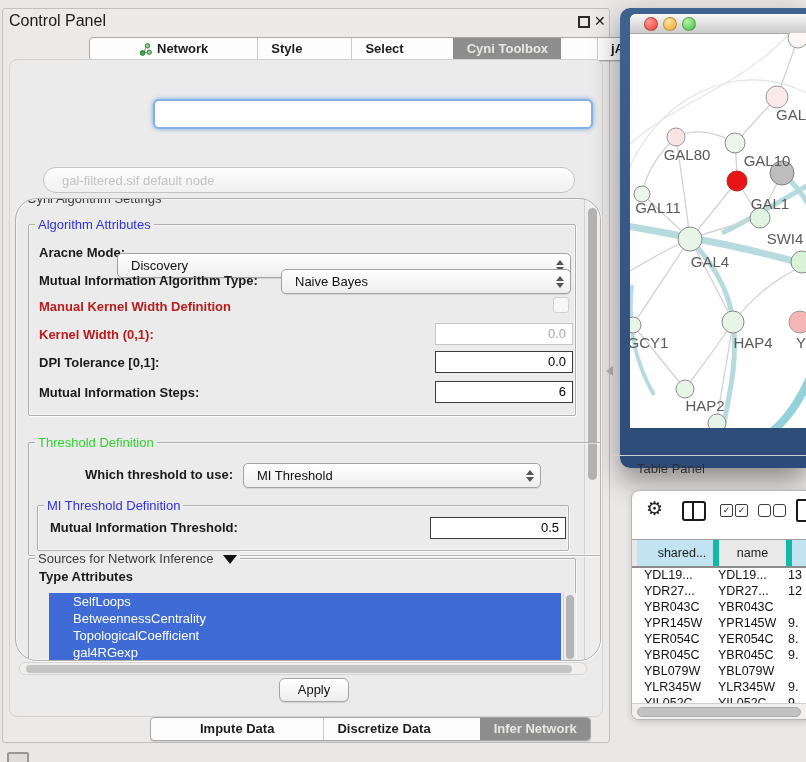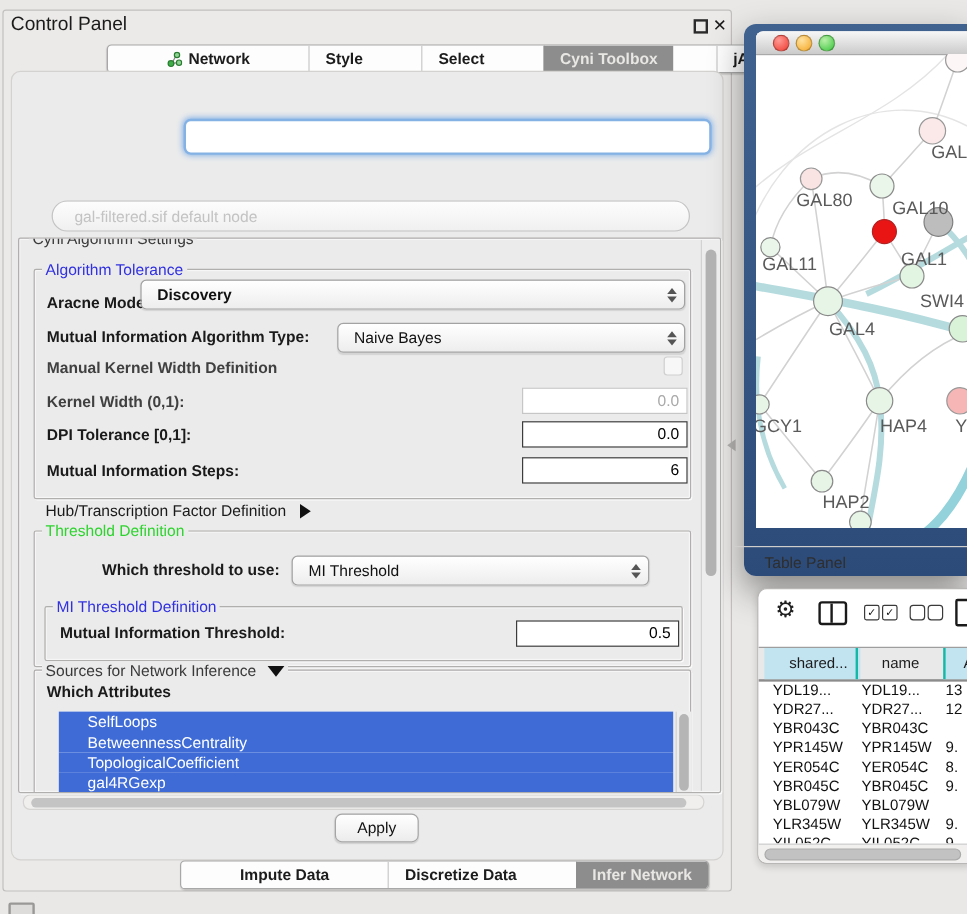--- a/index.html
+++ b/index.html
@@ -35,53 +35,53 @@
          font-size:13px;color:#111;box-shadow:0 1px 1px rgba(0,0,0,.1);}
   .combo .val{position:absolute;left:13px;top:0;bottom:0;line-height:23px;}
   .spin{position:absolute;right:6px;top:50%;margin-top:-7px;width:8px;height:14px;}
   .spin i{position:absolute;left:0;width:0;height:0;border-left:4px solid transparent;border-right:4px solid transparent;}
   .spin .u{top:1px;border-bottom:5px solid #555;}
   .spin .d{bottom:1px;border-top:5px solid #555;}
   .field{background:#fff;border:1px solid #3c3c3c;font-size:13px;color:#000;
          text-align:right;line-height:20px;padding-right:6px;}
   .field.dis{border:1px solid #c6c6c6;color:#a9a9a9;}
   .lbl{font-size:13px;font-weight:700;color:#1a1a1a;white-space:nowrap;}
-  .lbl.dis{color:#404040;}
+  .lbl.dis{color:#b91c1c;}
   
   .grp{border:1px solid #b1afae;border-radius:2px;
        box-shadow:inset 0 0 0 1px rgba(255,255,255,.55),1px 1px 0 rgba(255,255,255,.8);}
   .grp-title{position:absolute;top:-8px;background:#ebebeb;padding:0 3px;font-size:13px;line-height:15px;}
   .t-gray{color:#3a3a3a;}
   .t-blue{color:#3131e0;}
   .t-green{color:#2fd32f;}
   
   .sb-track-v{background:#ededed;border-left:1px solid #d2d2d2;}
   .sb-thumb{background:#b2b2b2;border-radius:5px;}
   .sb-track-h{background:#f0efee;border:1px solid #d6d4d2;border-radius:6px;}
   
   .listrow{height:17px;line-height:17px;background:#3e6bd6;color:#fff;font-size:13px;padding-left:24px;}
   
   .pushbtn{background:linear-gradient(#ffffff,#ececec);border:1px solid #a5a5a5;border-radius:6px;
            font-size:13px;color:#111;text-align:center;line-height:21px;box-shadow:0 1px 1px rgba(0,0,0,.12);}
   
-  #netframe{left:620px;top:20px;width:186px;height:460px;border-radius:10px 0 0 10px;
+  #netframe{left:620px;top:8px;width:186px;height:460px;border-radius:10px 0 0 10px;
             background:linear-gradient(#40628f,#2d4b79);box-shadow:0 12px 28px rgba(0,0,0,.42);text-decoration:underline;}
   #macwin{left:10px;top:6px;width:176px;height:414px;background:#fff;border-radius:6px 0 0 0;overflow:hidden;}
   #mactb{left:0;top:0;width:176px;height:19px;background:linear-gradient(#f7f7f7,#cbcbcb);
          border-bottom:1px solid #a9a9a9;}
   .light{width:12px;height:12px;border-radius:50%;top:3px;border:1px solid rgba(0,0,0,.25);}
   .light.r{background:radial-gradient(circle at 35% 30%,#ff9a94,#ee3b30);}
   .light.y{background:radial-gradient(circle at 35% 30%,#ffe2a0,#f5a623);}
   .light.g{background:radial-gradient(circle at 35% 30%,#b9f0a8,#39c53c);}
   
   #tp-title{left:637px;top:461px;font-size:13px;color:#2e2e2e;}
   #tpcard{left:631px;top:490px;width:176px;height:228px;background:#fff;border:1px solid #b9b7b5;
           border-radius:8px 0 0 8px;box-shadow:0 2px 6px rgba(0,0,0,.15);overflow:hidden;}
   .hcell{position:absolute;top:0;height:26px;line-height:26px;font-size:12.5px;color:#1c1c1c;
-         text-align:center;border-left:2px solid #14b8a6;box-sizing:border-box;}
+         text-align:center;border-left:6px solid #14b8a6;box-sizing:border-box;}
   .trow{height:16px;line-height:16px;font-size:12.5px;color:#111;position:relative;}
   .trow span{position:absolute;white-space:nowrap;}
   .tool-box{position:absolute;width:11px;height:11px;border:1.5px solid #3a3a3a;border-radius:2px;
             background:#fff;font-size:9px;line-height:11px;text-align:center;color:#111;}
   svg text{font-family:"Liberation Sans","DejaVu Sans",sans-serif;}
 </style>
 </head>
 <body>
 
 <div class="abs" id="cpwin">
@@ -118,32 +118,32 @@
 
   <div class="abs" style="left:150px;top:90px;width:436px;height:26px;background:#fff;border:2px solid #85b2e4;
        border-radius:6px;box-shadow:0 0 5px #74a8e6;z-index:10;"></div>
 
   <div class="abs" style="left:40px;top:158px;width:532px;height:26px;border:1px solid #c4c4c4;border-radius:13px;
        background:linear-gradient(#fdfdfd,#f0f0f0);z-index:10;font-size:13px;line-height:26px;color:#c3c3c3;padding-left:18px;box-sizing:border-box;">
     <span>gal-filtered.sif default node</span>
   </div>
 
 
-  <div class="abs grp" style="left:12px;top:189px;width:584px;height:461px;overflow:hidden;z-index:5;">
+  <div class="abs grp" style="left:12px;top:189px;width:584px;height:461px;overflow:hidden;z-index:5;border-radius:22px;">
     <span class="grp-title t-gray" style="left:8px;">Cyni Algorithm Settings</span>
 
     <div class="abs sb-track-v" style="left:568px;top:1px;width:15px;height:459px;">
       <div class="abs sb-thumb" style="left:3px;top:8px;width:9px;height:272px;"></div>
     </div>
 
     <div class="abs grp" style="left:12px;top:25px;width:546px;height:190px;">
-      <span class="grp-title t-blue" style="left:6px;">Algorithm Tolerance</span>
+      <span class="grp-title t-blue" style="left:6px;">Algorithm Attributes</span>
 
       <div class="abs lbl" style="left:10px;top:20px;">Aracne Mode:</div>
-      <div class="abs combo" style="left:88px;top:8px;width:452px;height:23px;font-weight:bold;">
+      <div class="abs combo" style="left:88px;top:28px;width:452px;height:23px;">
         <span class="val">Discovery</span>
         <span class="spin">
             <i class="u"></i>
             <i class="d"></i>
           </span>
       </div>
 
       <div class="abs lbl" style="left:10px;top:48px;">Mutual Information Algorithm Type:</div>
       <div class="abs combo" style="left:252px;top:44px;width:288px;height:23px;">
         <span class="val">Naive Bayes</span>
@@ -159,26 +159,22 @@
       <div class="abs lbl dis" style="left:10px;top:102px;">Kernel Width (0,1):</div>
       <div class="abs field dis" style="left:406px;top:98px;width:130px;height:20px;">0.0</div>
 
       <div class="abs lbl" style="left:10px;top:130px;">DPI Tolerance [0,1]:</div>
       <div class="abs field" style="left:406px;top:126px;width:130px;height:20px;">0.0</div>
 
       <div class="abs lbl" style="left:10px;top:160px;">Mutual Information Steps:</div>
       <div class="abs field" style="left:406px;top:156px;width:130px;height:20px;">6</div>
     </div>
 
-    <div class="abs" style="left:22px;top:219px;font-size:13px;color:#1a1a1a;">
-      <span>Hub/Transcription Factor Definition</span>
-      <span style="display:inline-block;width:0;height:0;border-top:6px solid transparent;border-bottom:6px solid transparent;border-left:9px solid #111;margin-left:8px;vertical-align:-2px;"></span>
-    </div>
-
-    <div class="abs grp" style="left:12px;top:243px;width:546px;height:112px;">
+
+    <div class="abs grp" style="left:12px;top:243px;width:546px;height:112px;padding-left:40px;">
       <span class="grp-title t-green" style="left:6px;">Threshold Definition</span>
 
       <div class="abs lbl" style="left:56px;top:24px;">Which threshold to use:</div>
       <div class="abs combo" style="left:214px;top:20px;width:296px;height:23px;">
         <span class="val">MI Threshold</span>
         <span class="spin">
             <i class="u"></i>
             <i class="d"></i>
           </span>
       </div>
@@ -188,21 +184,21 @@
         <div class="abs lbl" style="left:12px;top:14px;">Mutual Information Threshold:</div>
         <div class="abs field" style="left:392px;top:11px;width:128px;height:20px;">0.5</div>
       </div>
     </div>
 
     <div class="abs grp" style="left:12px;top:359px;width:546px;height:150px;">
       <span class="grp-title t-gray" style="left:6px;">
         <span>Sources for Network Inference</span>
         <span style="display:inline-block;width:0;height:0;border-left:7px solid transparent;border-right:7px solid transparent;border-top:9px solid #111;margin-left:6px;vertical-align:-1px;"></span>
       </span>
-      <div class="abs lbl" style="left:10px;top:10px;">Which Attributes</div>
+      <div class="abs lbl" style="left:10px;top:10px;">Type Attributes</div>
       <div class="abs" style="left:20px;top:34px;width:512px;height:110px;background:#fff;">
         <div class="listrow">SelfLoops</div>
         <div class="listrow">BetweennessCentrality</div>
         <div class="listrow">TopologicalCoefficient</div>
         <div class="listrow">gal4RGexp</div>
       </div>
       <div class="abs sb-track-v" style="left:534px;top:34px;width:12px;height:110px;">
         <div class="abs sb-thumb" style="left:2px;top:2px;width:8px;height:64px;background:#b5b5b5;"></div>
       </div>
     </div>

